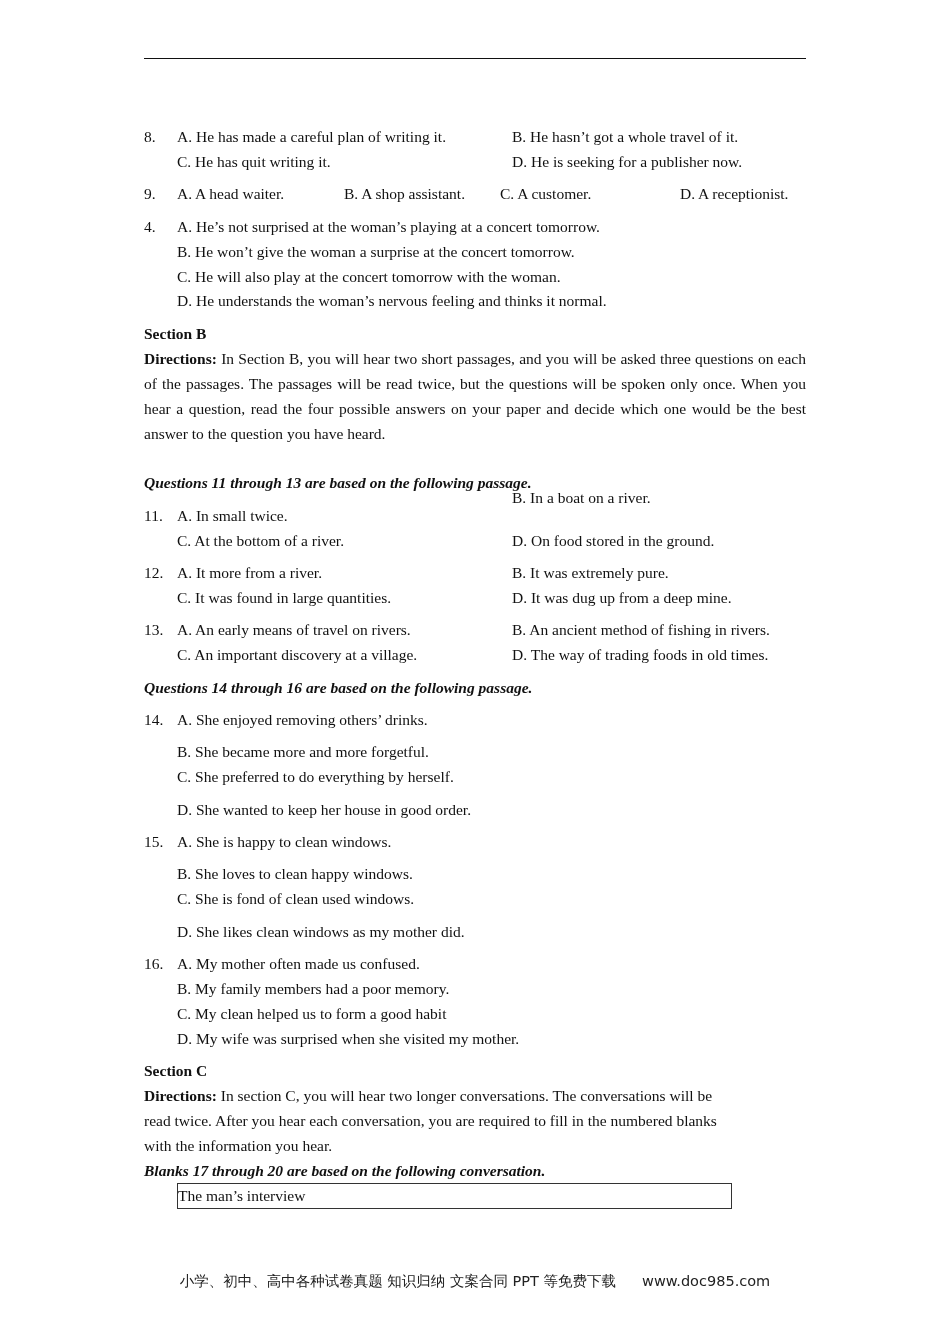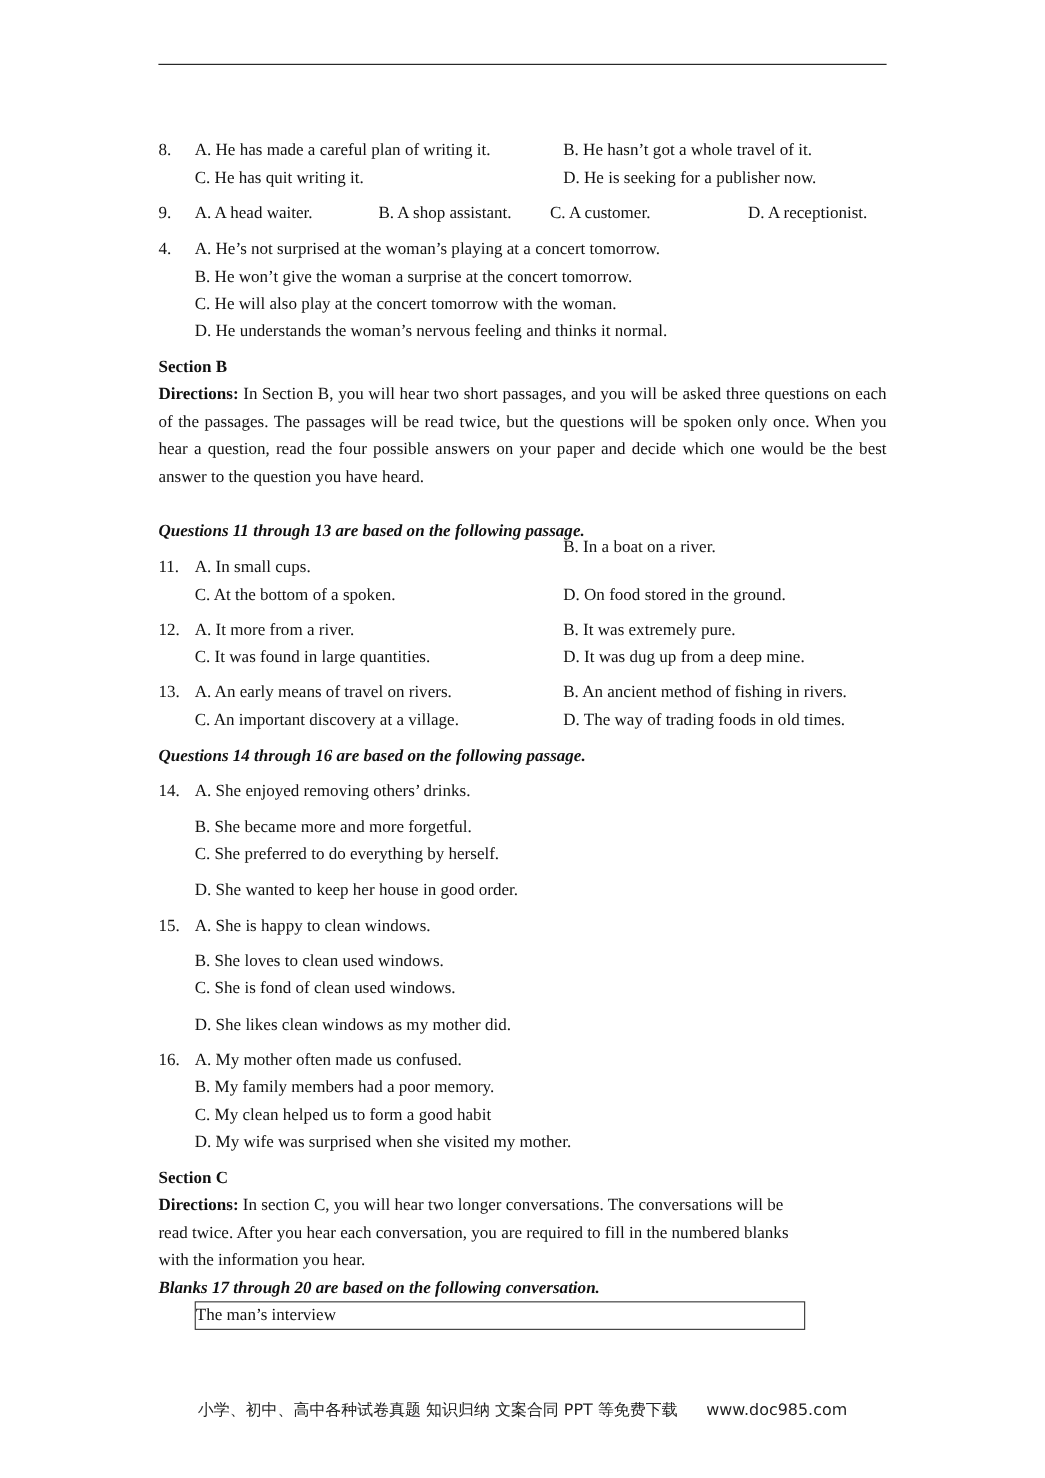--- a/index.html
+++ b/index.html
@@ -63,23 +63,23 @@
   <span class="opt" style="left:177px; top:292px">D. He understands the woman’s nervous feeling and thinks it normal.</span>
 </div>
 
 <div class="line bold" style="left:144px; top:325px">Section B</div>
 <div class="para" style="top:346px"><span class="bold">Directions:</span><span> In Section B, you will hear two short passages, and you will be asked three questions on each of the passages. The passages will be read twice, but the questions will be spoken only once. When you hear a question, read the four possible answers on your paper and decide which one would be the best answer to the question you have heard.</span></div>
 
 <div class="line bi" style="left:144px; top:474px">Questions 11 through 13 are based on the following passage.</div>
 
 <div>
   <span class="qnum line" style="top:507px">11.</span>
-  <span class="opt" style="left:177px; top:507px">A. In small cups.</span>
+  <span class="opt" style="left:177px; top:507px">A. In small twice.</span>
   <span class="opt" style="left:512px; top:489px">B. In a boat on a river.</span>
-  <span class="opt" style="left:177px; top:532px">C. At the bottom of a spoken.</span>
+  <span class="opt" style="left:177px; top:532px">C. At the bottom of a river.</span>
   <span class="opt" style="left:512px; top:532px">D. On food stored in the ground.</span>
 </div>
 
 <div>
   <span class="qnum line" style="top:564px">12.</span>
   <span class="opt" style="left:177px; top:564px">A. It more from a river.</span>
   <span class="opt" style="left:512px; top:564px">B. It was extremely pure.</span>
   <span class="opt" style="left:177px; top:589px">C. It was found in large quantities.</span>
   <span class="opt" style="left:512px; top:589px">D. It was dug up from a deep mine.</span>
 </div>
@@ -98,21 +98,21 @@
   <span class="qnum line" style="top:711px">14.</span>
   <span class="opt" style="left:177px; top:711px">A. She enjoyed removing others’ drinks.</span>
   <span class="opt" style="left:177px; top:743px">B. She became more and more forgetful.</span>
   <span class="opt" style="left:177px; top:768px">C. She preferred to do everything by herself.</span>
   <span class="opt" style="left:177px; top:801px">D. She wanted to keep her house in good order.</span>
 </div>
 
 <div>
   <span class="qnum line" style="top:833px">15.</span>
   <span class="opt" style="left:177px; top:833px">A. She is happy to clean windows.</span>
-  <span class="opt" style="left:177px; top:865px">B. She loves to clean used windows.</span>
+  <span class="opt" style="left:177px; top:865px">B. She loves to clean happy windows.</span>
   <span class="opt" style="left:177px; top:890px">C. She is fond of clean used windows.</span>
   <span class="opt" style="left:177px; top:923px">D. She likes clean windows as my mother did.</span>
 </div>
 
 <div>
   <span class="qnum line" style="top:955px">16.</span>
   <span class="opt" style="left:177px; top:955px">A. My mother often made us confused.</span>
   <span class="opt" style="left:177px; top:980px">B. My family members had a poor memory.</span>
   <span class="opt" style="left:177px; top:1005px">C. My clean helped us to form a good habit</span>
   <span class="opt" style="left:177px; top:1030px">D. My wife was surprised when she visited my mother.</span>

